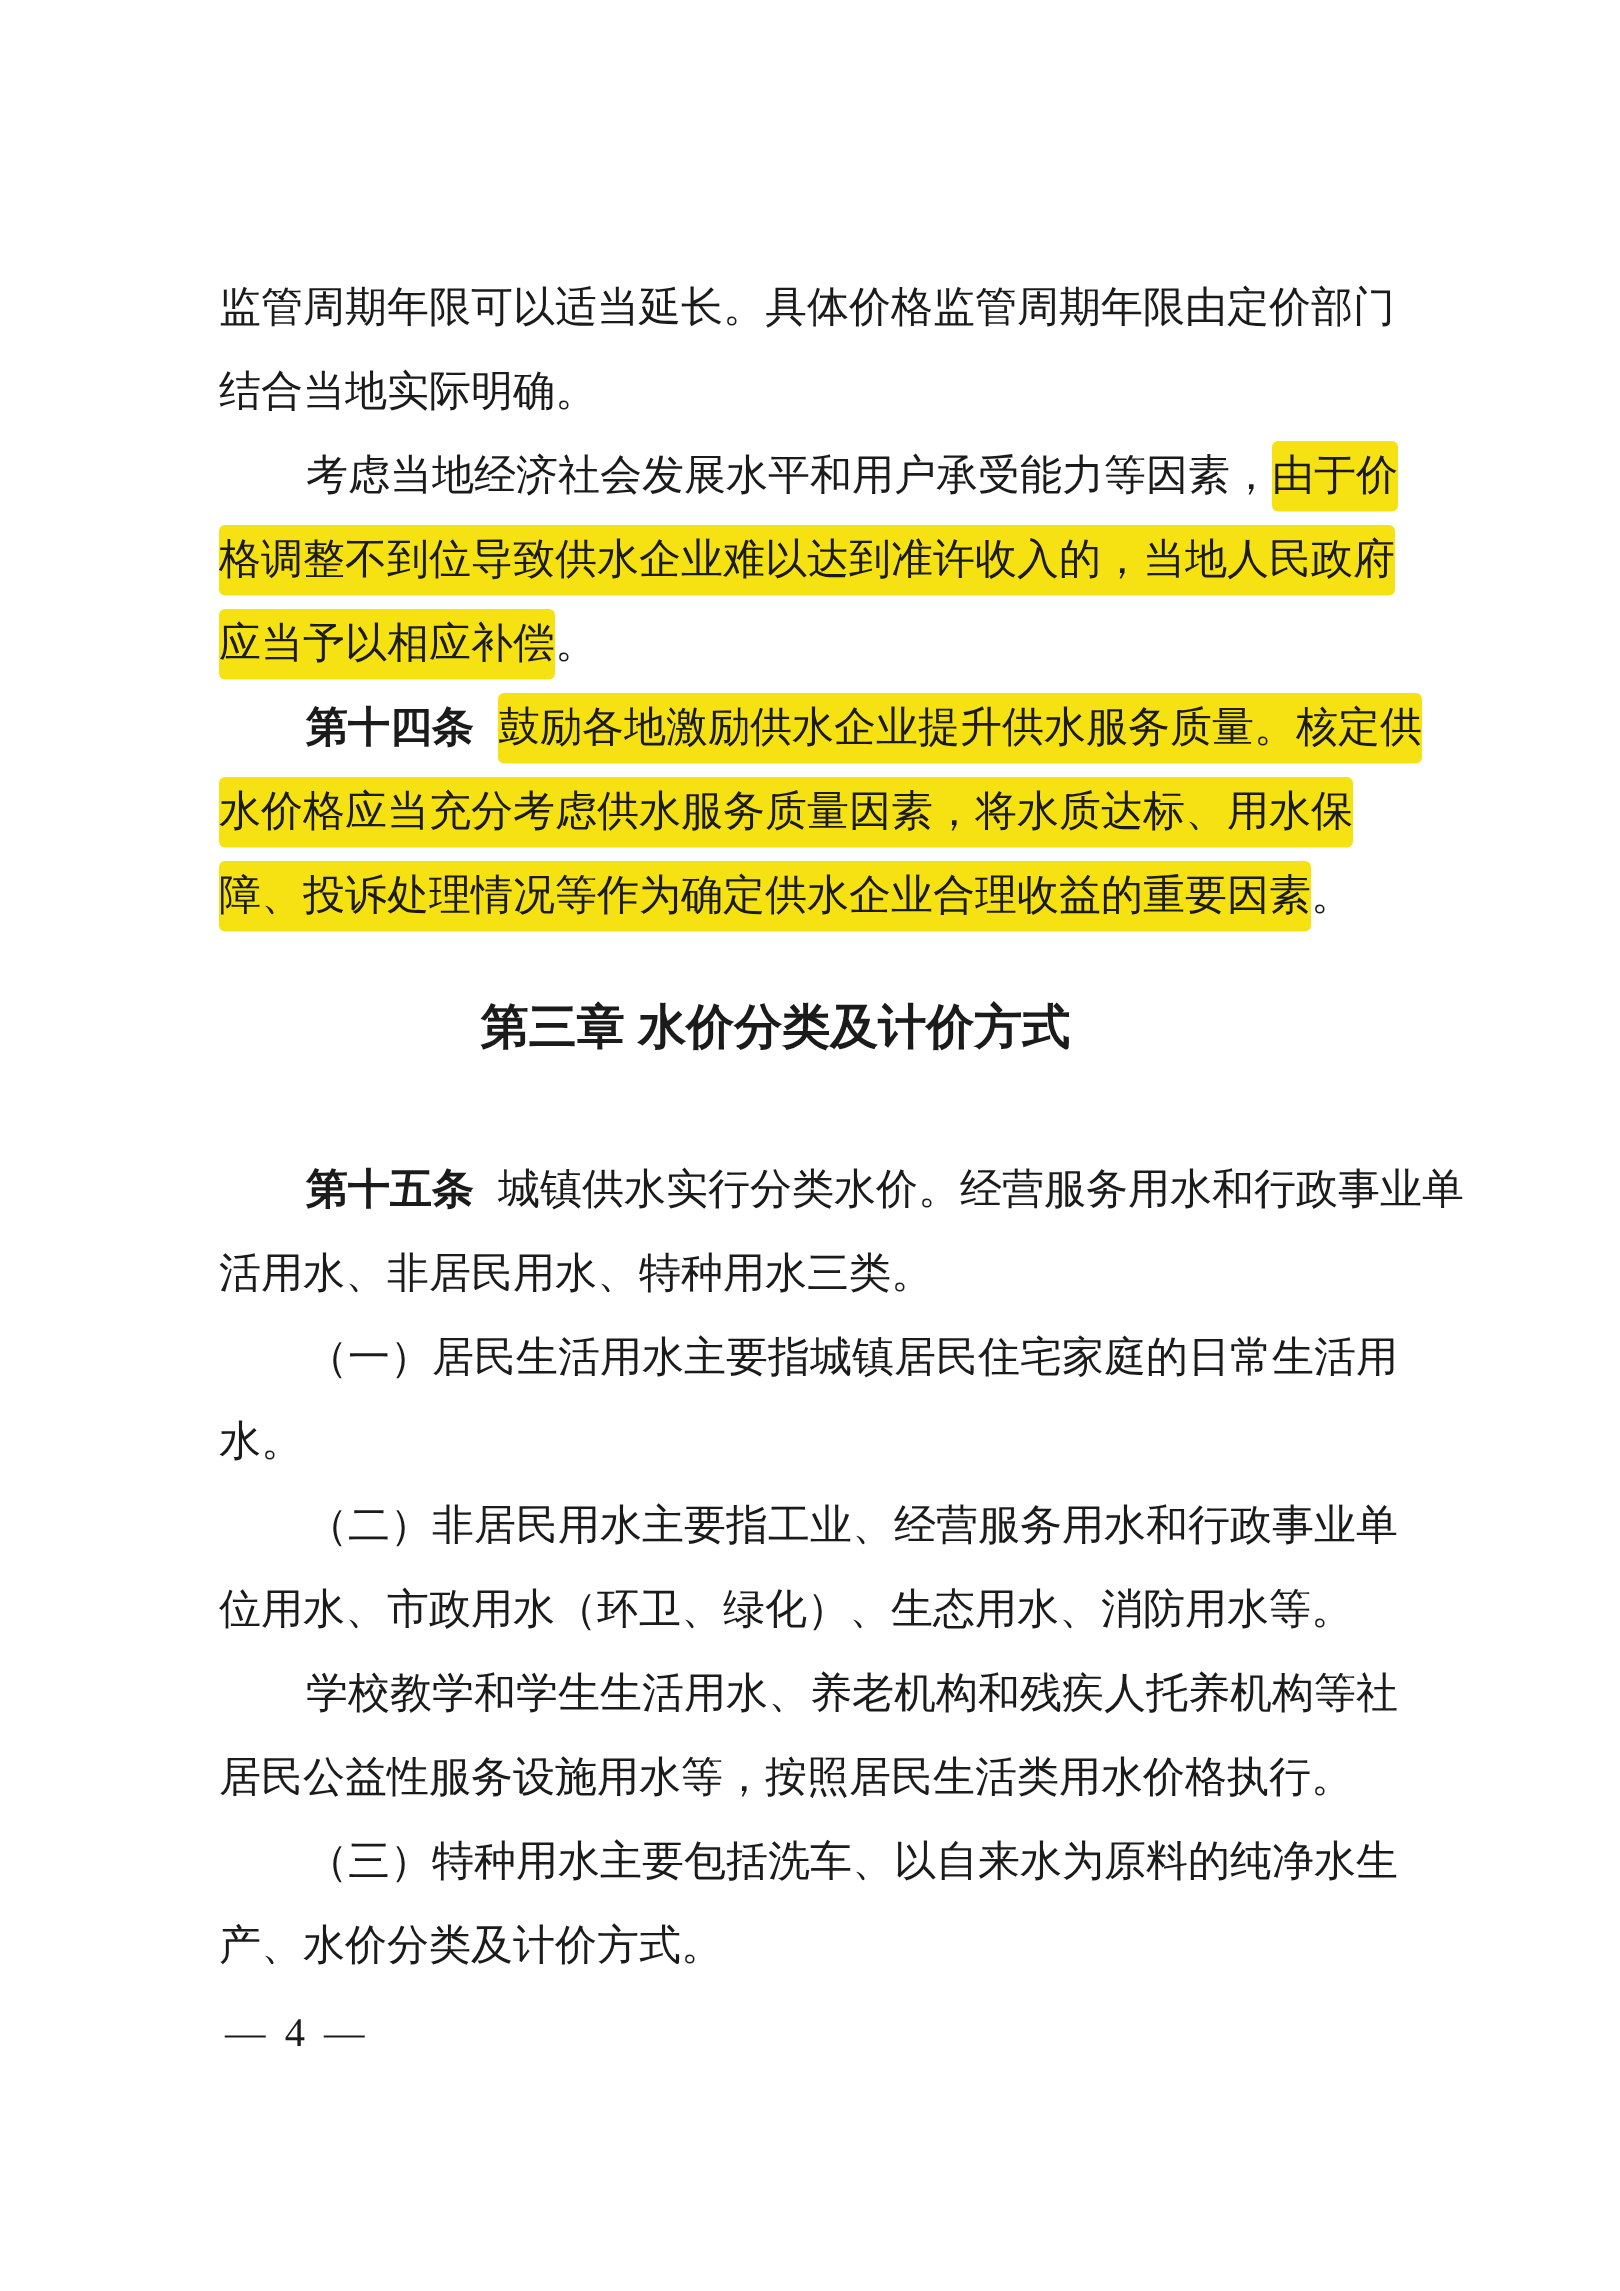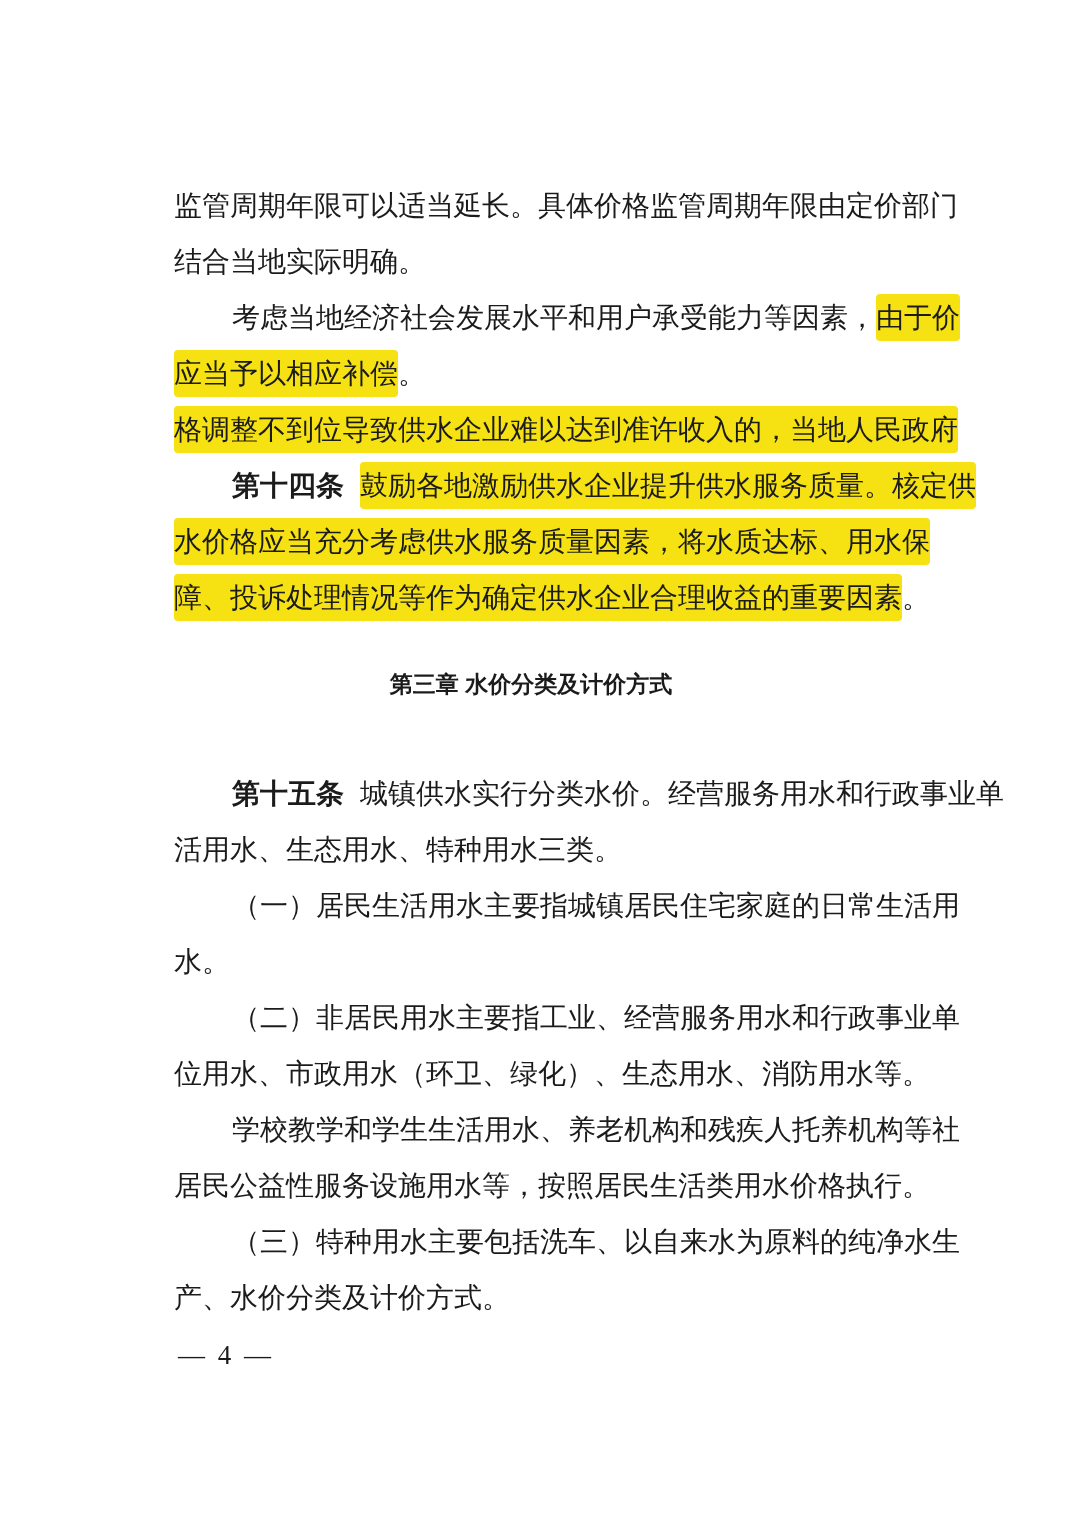--- a/index.html
+++ b/index.html
@@ -5,21 +5,20 @@
   html, body { margin: 0; padding: 0; }
   .page {
     position: relative;
     width: 1030px;
     height: 1527px;
     background: #ffffff;
     color: #1b1b1b;
     font-family: "Liberation Serif", "DejaVu Serif", serif;
     overflow: hidden;
     box-sizing: border-box;
-    padding-left: 28px;
   }
   .content {
     padding: 178px 142px 0 146px;
     box-sizing: border-box;
   }
   .line {
     font-size: 28px;
     line-height: 56px;
     height: 56px;
     white-space: nowrap;
@@ -36,21 +35,21 @@
   .hl {
     background: var(--hl, #F6E213);
     padding-top: 8px;
     padding-bottom: 8px;
     border-radius: 4px;
     font-family: Liberation Serif, serif;
   }
   .chapter {
     font-family: "Liberation Sans", "DejaVu Sans", sans-serif;
     font-weight: bold;
-    font-size: 23px;
+    font-size: 32px;
     line-height: 64px;
     text-align: center;
     margin: 26px 0 50px 0;
   }
   .pageno {
     font-size: 27px;
     line-height: 42px;
     margin-top: 8px;
     padding-left: 4px;
     letter-spacing: 3px;
@@ -59,31 +58,31 @@
 </head>
 <body>
 
 <div class="page">
   <div class="content">
 
     <div class="line fill"><span>监管周期年限可以适当延长。具体价格监管周期年限由定价部门</span></div>
     <div class="line"><span>结合当地实际明确。</span></div>
 
     <div class="line fill indent"><span>考虑当地经济社会发展水平和用户承受能力等因素，</span><span class="hl">由于价</span></div>
+    <div class="line fill"><span class="hl">格调整不到位导致供水企业难以达到准许收入的，当地人民政府</span></div>
     <div class="line"><span class="hl">应当予以相应补偿</span><span>。</span></div>
-    <div class="line fill"><span class="hl">格调整不到位导致供水企业难以达到准许收入的，当地人民政府</span></div>
 
     <div class="line fill indent"><span class="term">第十四条</span><span class="hl">鼓励各地激励供水企业提升供水服务质量。核定供</span></div>
     <div class="line fill"><span class="hl">水价格应当充分考虑供水服务质量因素，将水质达标、用水保</span></div>
     <div class="line"><span class="hl">障、投诉处理情况等作为确定供水企业合理收益的重要因素</span><span>。</span></div>
 
     <div class="chapter">第三章 水价分类及计价方式</div>
 
     <div class="line fill indent"><span class="term">第十五条</span><span>城镇供水实行分类水价。经营服务用水和行政事业单</span></div>
-    <div class="line"><span>活用水、生态用水、特种用水三类。</span></div>
+    <div class="line"><span>活用水、非居民用水、特种用水三类。</span></div>
 
     <div class="line fill indent"><span>（一）居民生活用水主要指城镇居民住宅家庭的日常生活用</span></div>
     <div class="line"><span>水。</span></div>
 
     <div class="line fill indent"><span>（二）非居民用水主要指工业、经营服务用水和行政事业单</span></div>
     <div class="line"><span>位用水、市政用水（环卫、绿化）、生态用水、消防用水等。</span></div>
 
     <div class="line fill indent"><span>学校教学和学生生活用水、养老机构和残疾人托养机构等社</span></div>
     <div class="line"><span>居民公益性服务设施用水等，按照居民生活类用水价格执行。</span></div>
 

